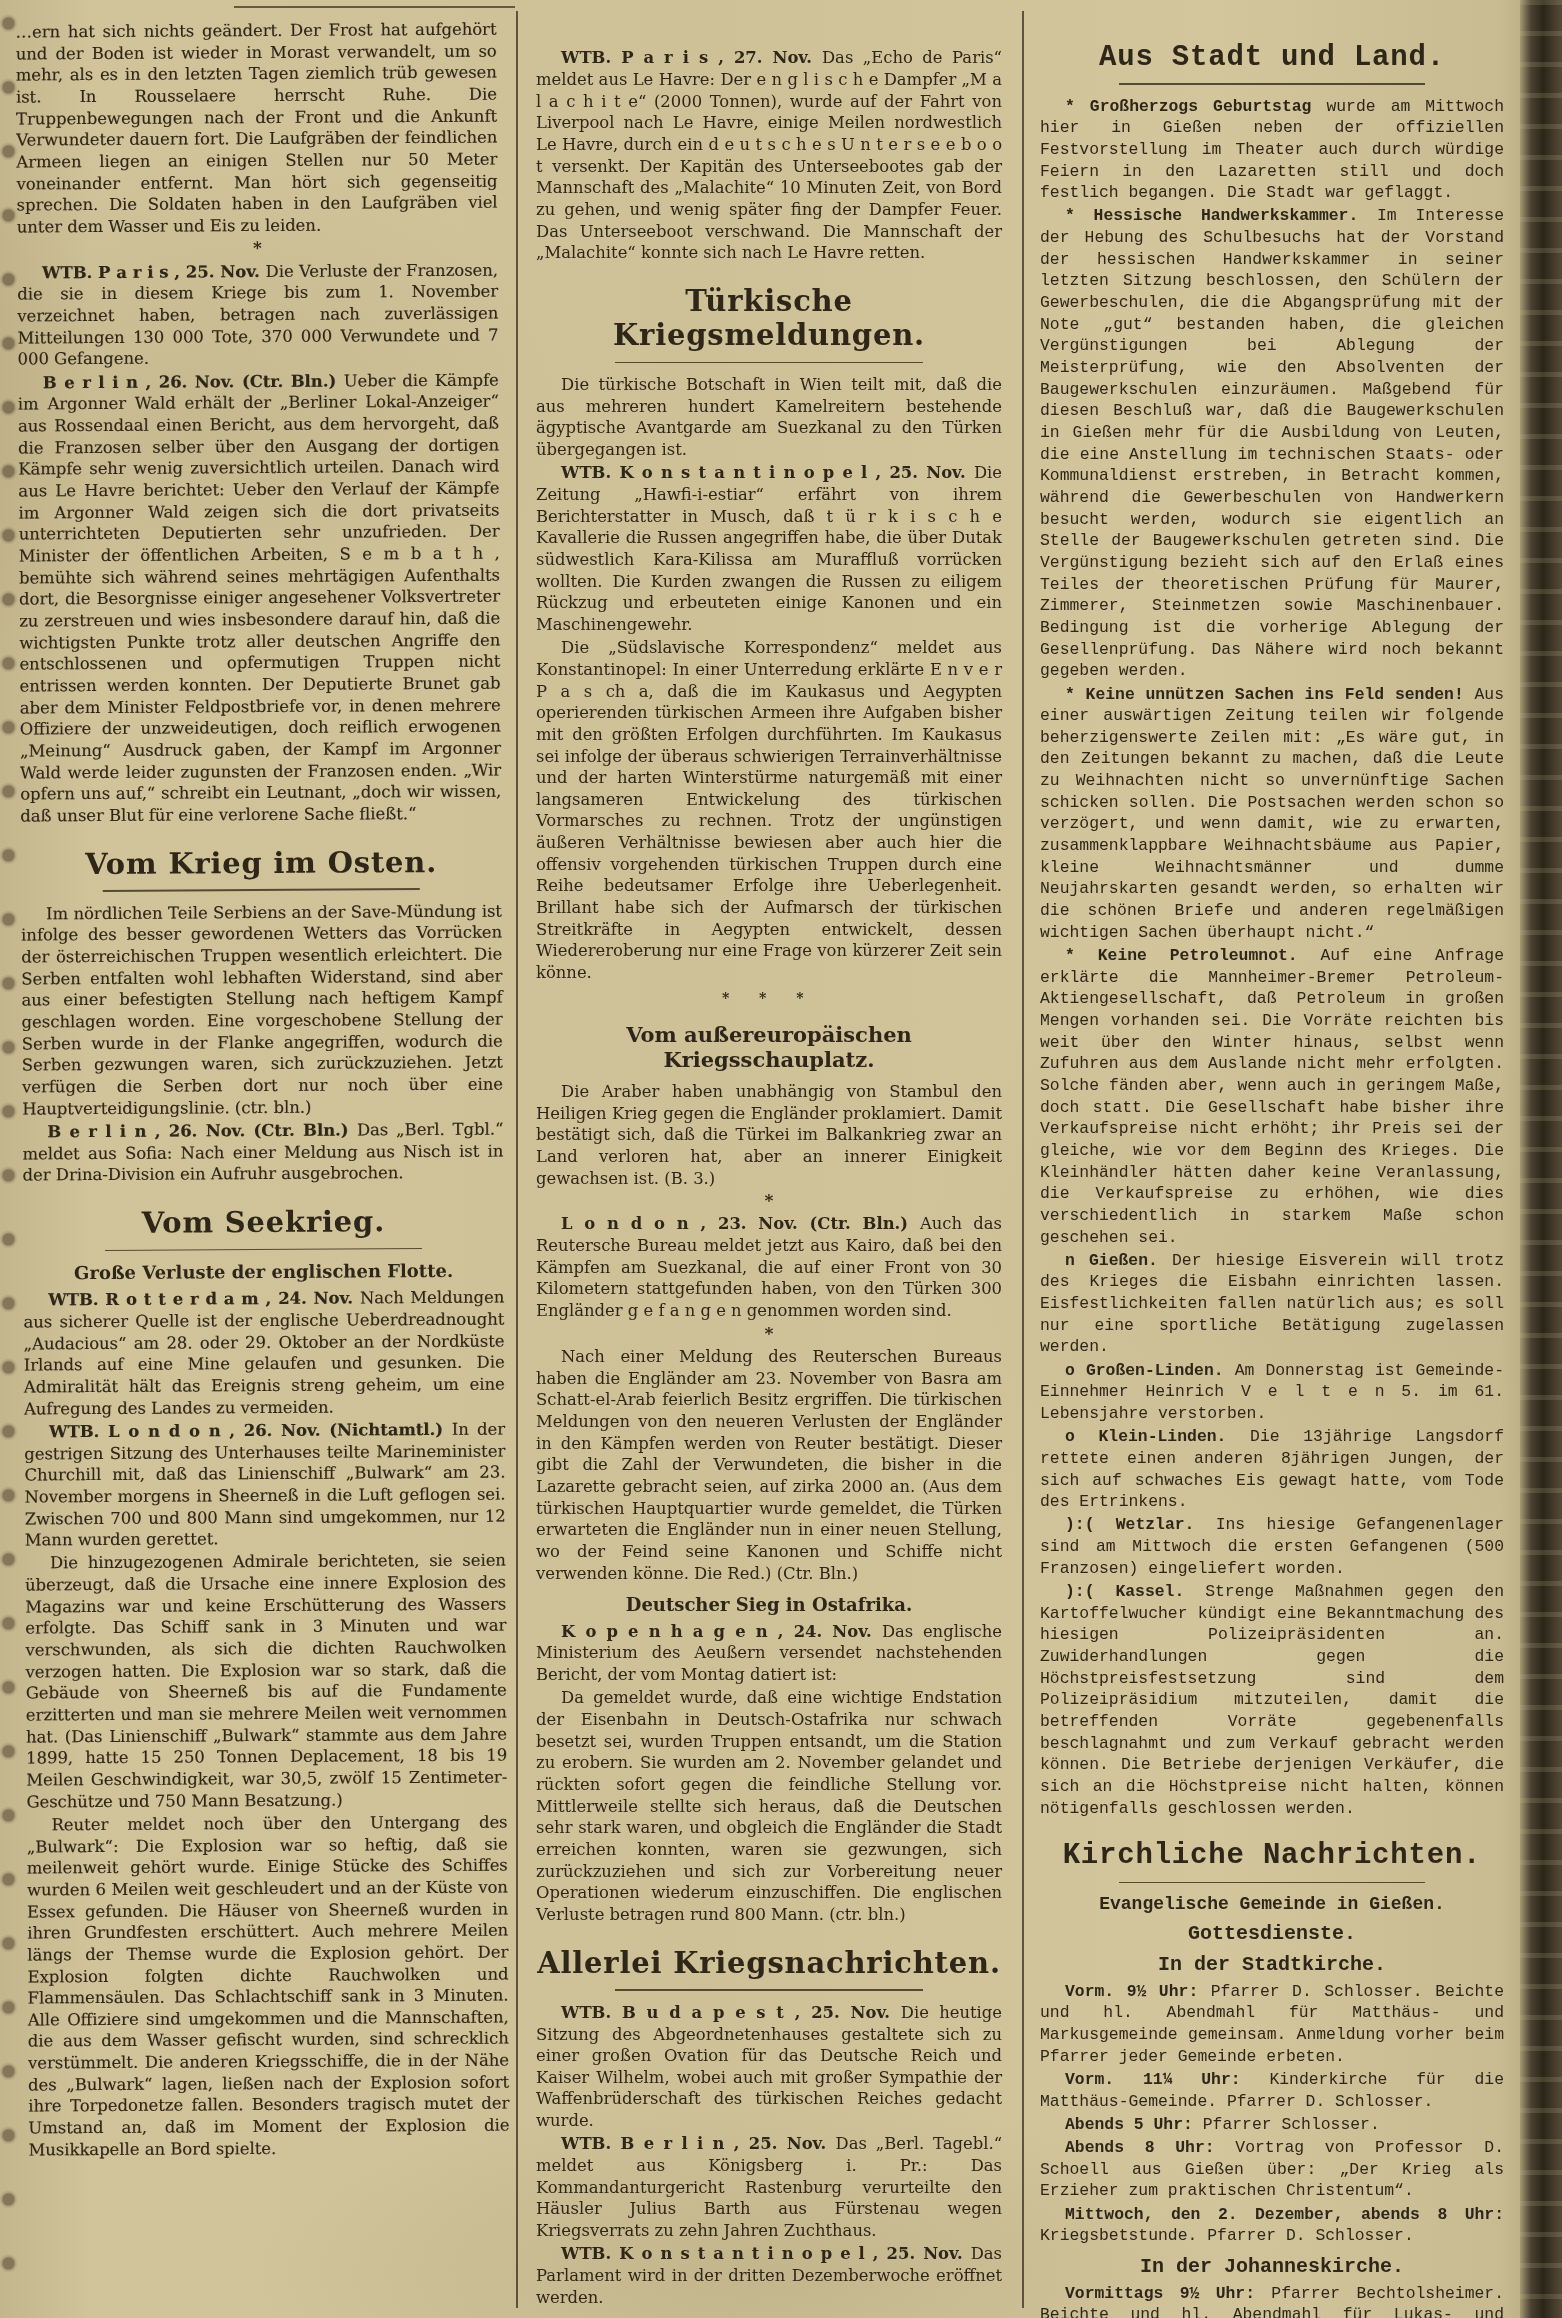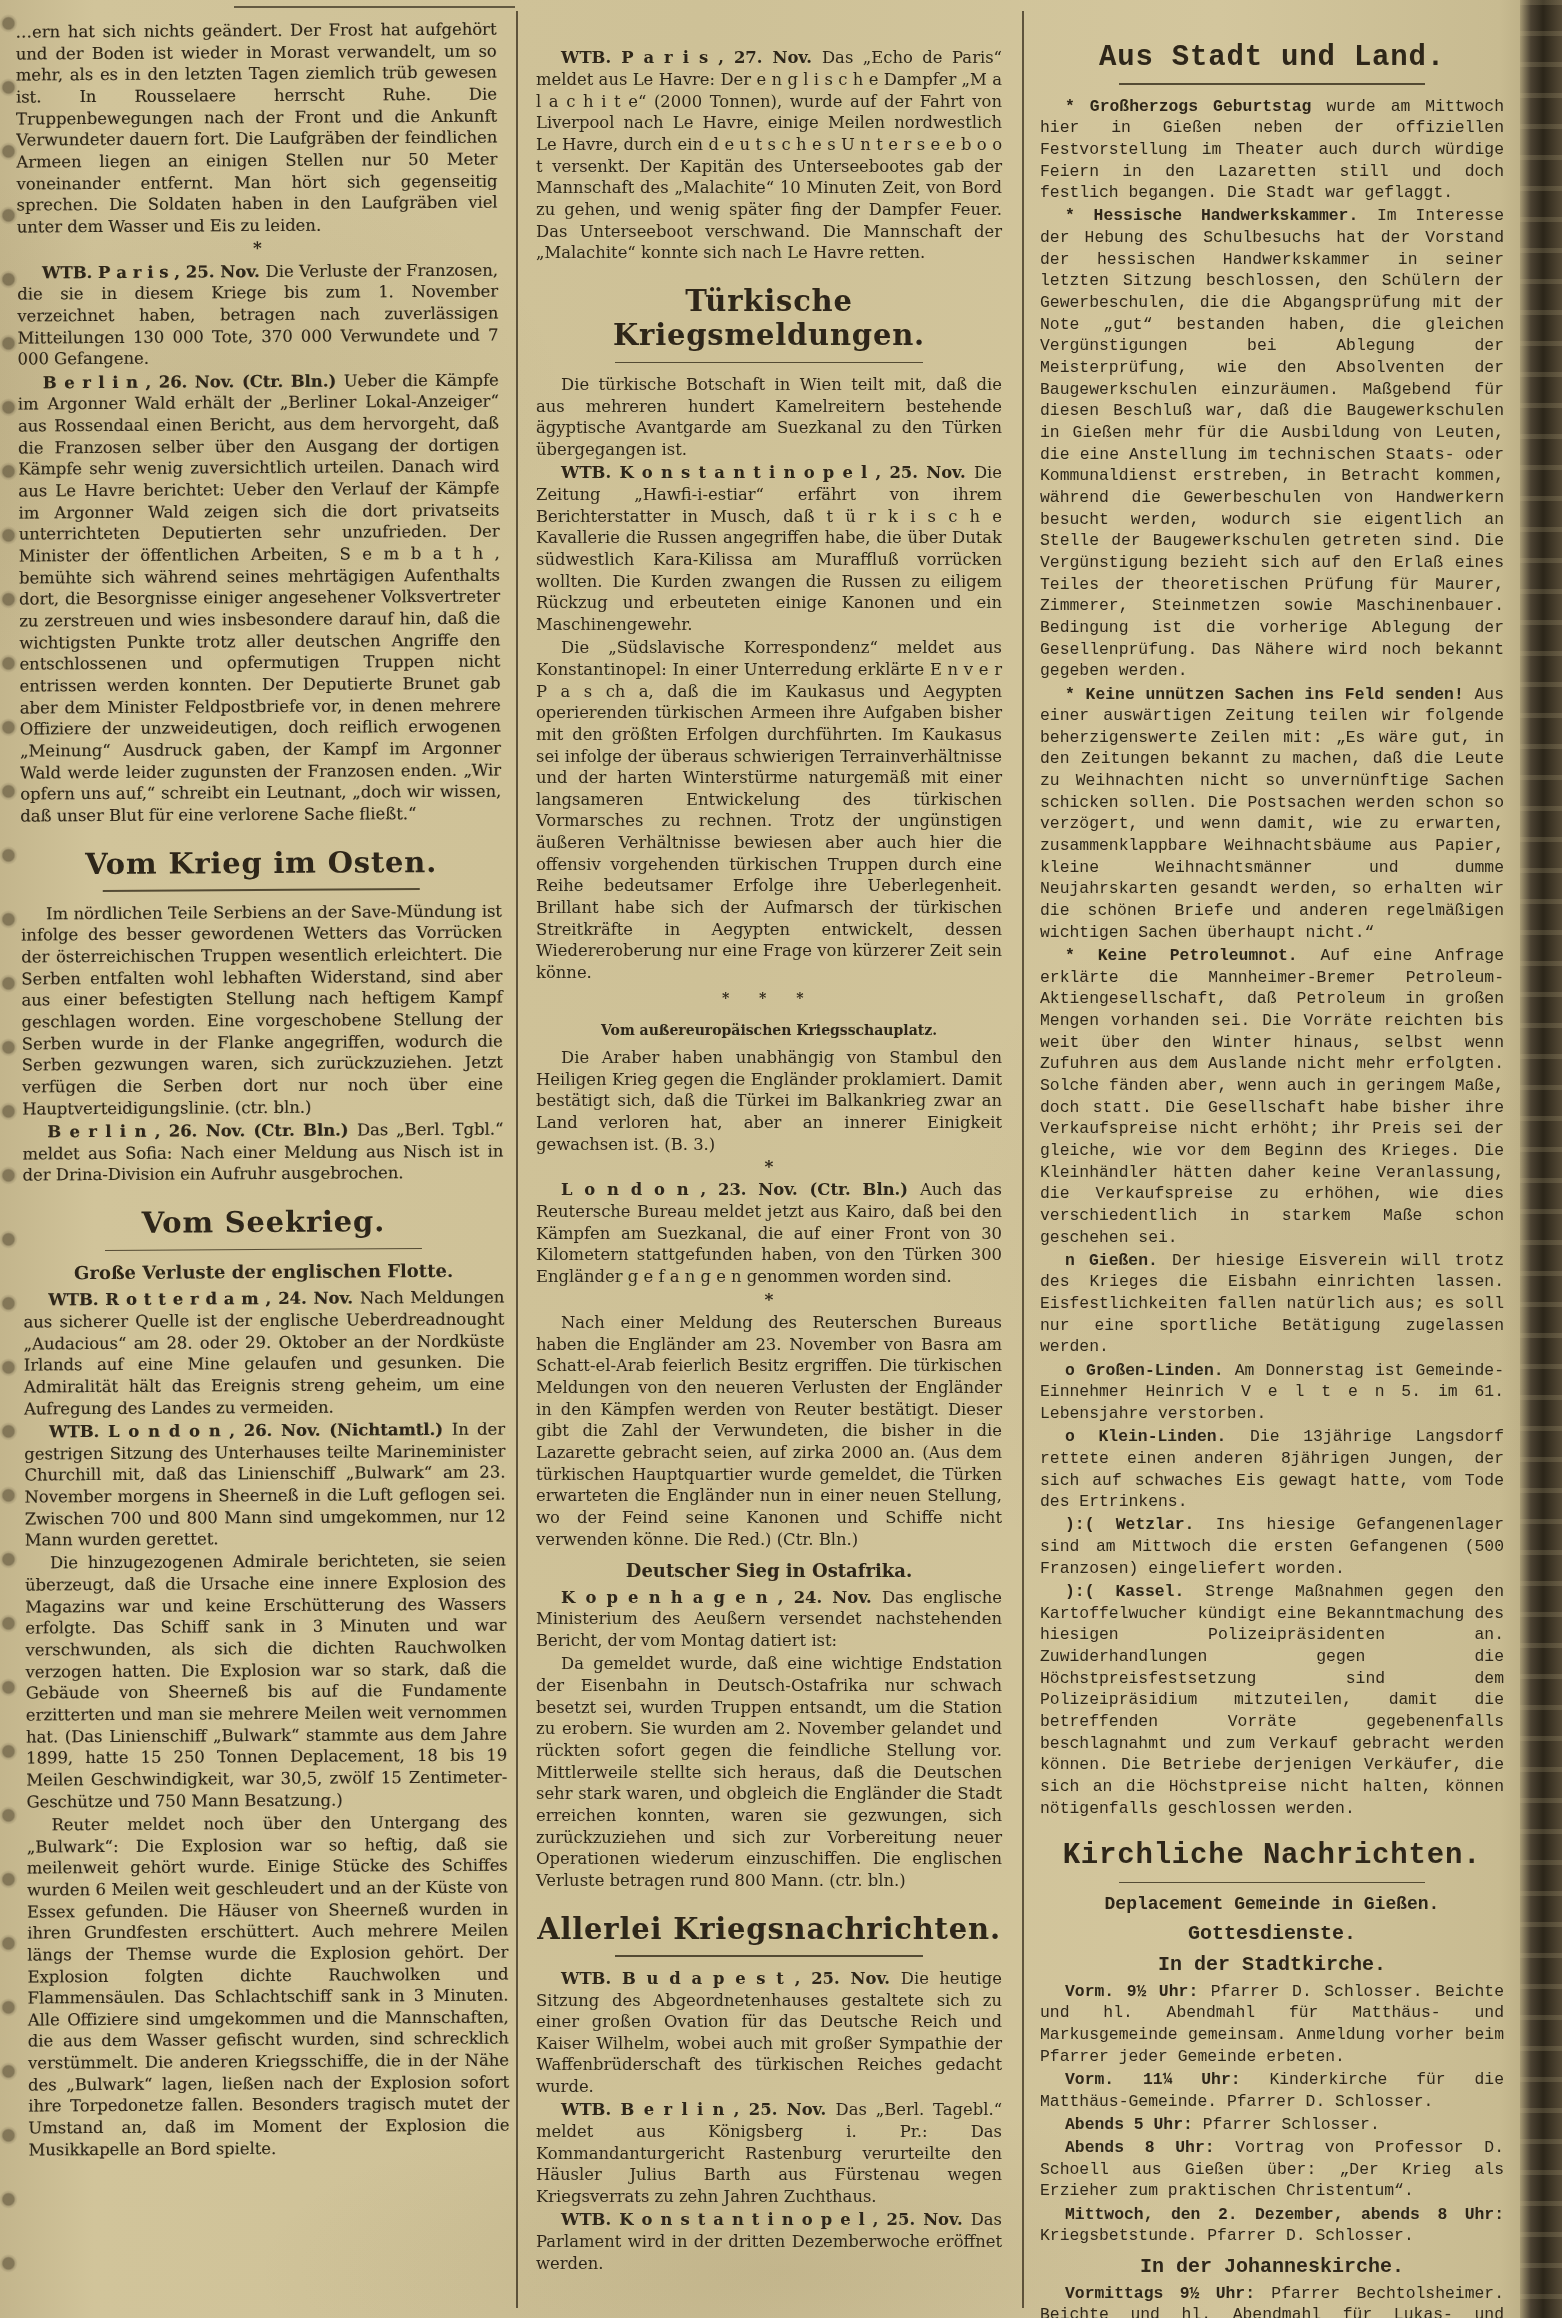--- a/index.html
+++ b/index.html
@@ -46,21 +46,21 @@
   .lead { font-weight:bold; }
 
   .head-lg {
     font-size:29px; font-weight:bold; text-align:center; letter-spacing:0.8px;
     margin:20.3px 0 11px 0; position:relative; padding-bottom:11px;
   }
   .head-lg::after {
     content:""; position:absolute; left:17%; right:17%; bottom:0; height:1.6px;
     background:rgba(42,34,18,0.75);
   }
-  .head-md { font-size:14px; font-weight:bold; text-align:center; margin:15.6px 4.7px 9.4px 4.7px; }
+  .head-md { font-size:21px; font-weight:bold; text-align:center; margin:15.6px 4.7px 9.4px 4.7px; }
   .subhead { font-size:18px; font-weight:bold; text-align:center; margin:9.4px 0 6.2px 0; }
   .center  { font-size:20px; font-weight:bold; text-align:center; margin:7.8px 0 4.7px 0; }
   .sep-dot { text-align:center; font-size:17px; line-height:0.7; margin:6.2px 0; font-weight:bold; }
   .sep-stars { text-align:center; font-size:14px; letter-spacing:12.5px; margin:6.2px 0 3.1px 0; font-weight:bold; }
 </style>
 </head>
 <body>
 
 <div class="page">
   <div class="left-edge"></div>
@@ -117,21 +117,21 @@
         <p class="para"><b class="lead">* Großherzogs Geburtstag </b>wurde am Mittwoch hier in Gießen neben der offiziellen Festvorstellung im Theater auch durch würdige Feiern in den Lazaretten still und doch festlich begangen. Die Stadt war geflaggt.</p>
         <p class="para"><b class="lead">* Hessische Handwerkskammer. </b>Im Interesse der Hebung des Schulbesuchs hat der Vorstand der hessischen Handwerkskammer in seiner letzten Sitzung beschlossen, den Schülern der Gewerbeschulen, die die Abgangsprüfung mit der Note „gut“ bestanden haben, die gleichen Vergünstigungen bei Ablegung der Meisterprüfung, wie den Absolventen der Baugewerkschulen einzuräumen. Maßgebend für diesen Beschluß war, daß die Baugewerkschulen in Gießen mehr für die Ausbildung von Leuten, die eine Anstellung im technischen Staats- oder Kommunaldienst erstreben, in Betracht kommen, während die Gewerbeschulen von Handwerkern besucht werden, wodurch sie eigentlich an Stelle der Baugewerkschulen getreten sind. Die Vergünstigung bezieht sich auf den Erlaß eines Teiles der theoretischen Prüfung für Maurer, Zimmerer, Steinmetzen sowie Maschinenbauer. Bedingung ist die vorherige Ablegung der Gesellenprüfung. Das Nähere wird noch bekannt gegeben werden.</p>
         <p class="para"><b class="lead">* Keine unnützen Sachen ins Feld senden! </b>Aus einer auswärtigen Zeitung teilen wir folgende beherzigenswerte Zeilen mit: „Es wäre gut, in den Zeitungen bekannt zu machen, daß die Leute zu Weihnachten nicht so unvernünftige Sachen schicken sollen. Die Postsachen werden schon so verzögert, und wenn damit, wie zu erwarten, zusammenklappbare Weihnachtsbäume aus Papier, kleine Weihnachtsmänner und dumme Neujahrskarten gesandt werden, so erhalten wir die schönen Briefe und anderen regelmäßigen wichtigen Sachen überhaupt nicht.“</p>
         <p class="para"><b class="lead">* Keine Petroleumnot. </b>Auf eine Anfrage erklärte die Mannheimer-Bremer Petroleum-Aktiengesellschaft, daß Petroleum in großen Mengen vorhanden sei. Die Vorräte reichten bis weit über den Winter hinaus, selbst wenn Zufuhren aus dem Auslande nicht mehr erfolgten. Solche fänden aber, wenn auch in geringem Maße, doch statt. Die Gesellschaft habe bisher ihre Verkaufspreise nicht erhöht; ihr Preis sei der gleiche, wie vor dem Beginn des Krieges. Die Kleinhändler hätten daher keine Veranlassung, die Verkaufspreise zu erhöhen, wie dies verschiedentlich in starkem Maße schon geschehen sei.</p>
         <p class="para"><b class="lead">n Gießen. </b>Der hiesige Eisverein will trotz des Krieges die Eisbahn einrichten lassen. Eisfestlichkeiten fallen natürlich aus; es soll nur eine sportliche Betätigung zugelassen werden.</p>
         <p class="para"><b class="lead">o Großen-Linden. </b>Am Donnerstag ist Gemeinde-Einnehmer Heinrich V e l t e n 5. im 61. Lebensjahre verstorben.</p>
         <p class="para"><b class="lead">o Klein-Linden. </b>Die 13jährige Langsdorf rettete einen anderen 8jährigen Jungen, der sich auf schwaches Eis gewagt hatte, vom Tode des Ertrinkens.</p>
         <p class="para"><b class="lead">):( Wetzlar. </b>Ins hiesige Gefangenenlager sind am Mittwoch die ersten Gefangenen (500 Franzosen) eingeliefert worden.</p>
         <p class="para"><b class="lead">):( Kassel. </b>Strenge Maßnahmen gegen den Kartoffelwucher kündigt eine Bekanntmachung des hiesigen Polizeipräsidenten an. Zuwiderhandlungen gegen die Höchstpreisfestsetzung sind dem Polizeipräsidium mitzuteilen, damit die betreffenden Vorräte gegebenenfalls beschlagnahmt und zum Verkauf gebracht werden können. Die Betriebe derjenigen Verkäufer, die sich an die Höchstpreise nicht halten, können nötigenfalls geschlossen werden.</p>
         <h2 class="head-lg">Kirchliche Nachrichten.</h2>
-        <h4 class="subhead">Deplacement Gemeinde in Gießen.</h4>
+        <h4 class="subhead">Evangelische Gemeinde in Gießen.</h4>
         <div class="center">Gottesdienste.</div>
         <div class="center">In der Stadtkirche.</div>
         <p class="para"><b class="lead">Vorm. 9½ Uhr: </b>Pfarrer D. Schlosser. Beichte und hl. Abendmahl für Matthäus- und Markusgemeinde gemeinsam. Anmeldung vorher beim Pfarrer jeder Gemeinde erbeten.</p>
         <p class="para"><b class="lead">Vorm. 11¼ Uhr: </b>Kinderkirche für die Matthäus-Gemeinde. Pfarrer D. Schlosser.</p>
         <p class="para"><b class="lead">Abends 5 Uhr: </b>Pfarrer Schlosser.</p>
         <p class="para"><b class="lead">Abends 8 Uhr: </b>Vortrag von Professor D. Schoell aus Gießen über: „Der Krieg als Erzieher zum praktischen Christentum“.</p>
         <p class="para"><b class="lead">Mittwoch, den 2. Dezember, abends 8 Uhr: </b>Kriegsbetstunde. Pfarrer D. Schlosser.</p>
         <div class="center">In der Johanneskirche.</div>
         <p class="para"><b class="lead">Vormittags 9½ Uhr: </b>Pfarrer Bechtolsheimer. Beichte und hl. Abendmahl für Lukas- und Johannesgemeinde gemeinsam. Anmeldung vorher bei dem Pfarrer jeder Gemeinde erbeten.</p>
         <p class="para"><b class="lead">Schlosser 11¼ Uhr: </b>Kinderkirche für die Lukas-Gemeinde. Pfarrer Bechtolsheimer.</p>

